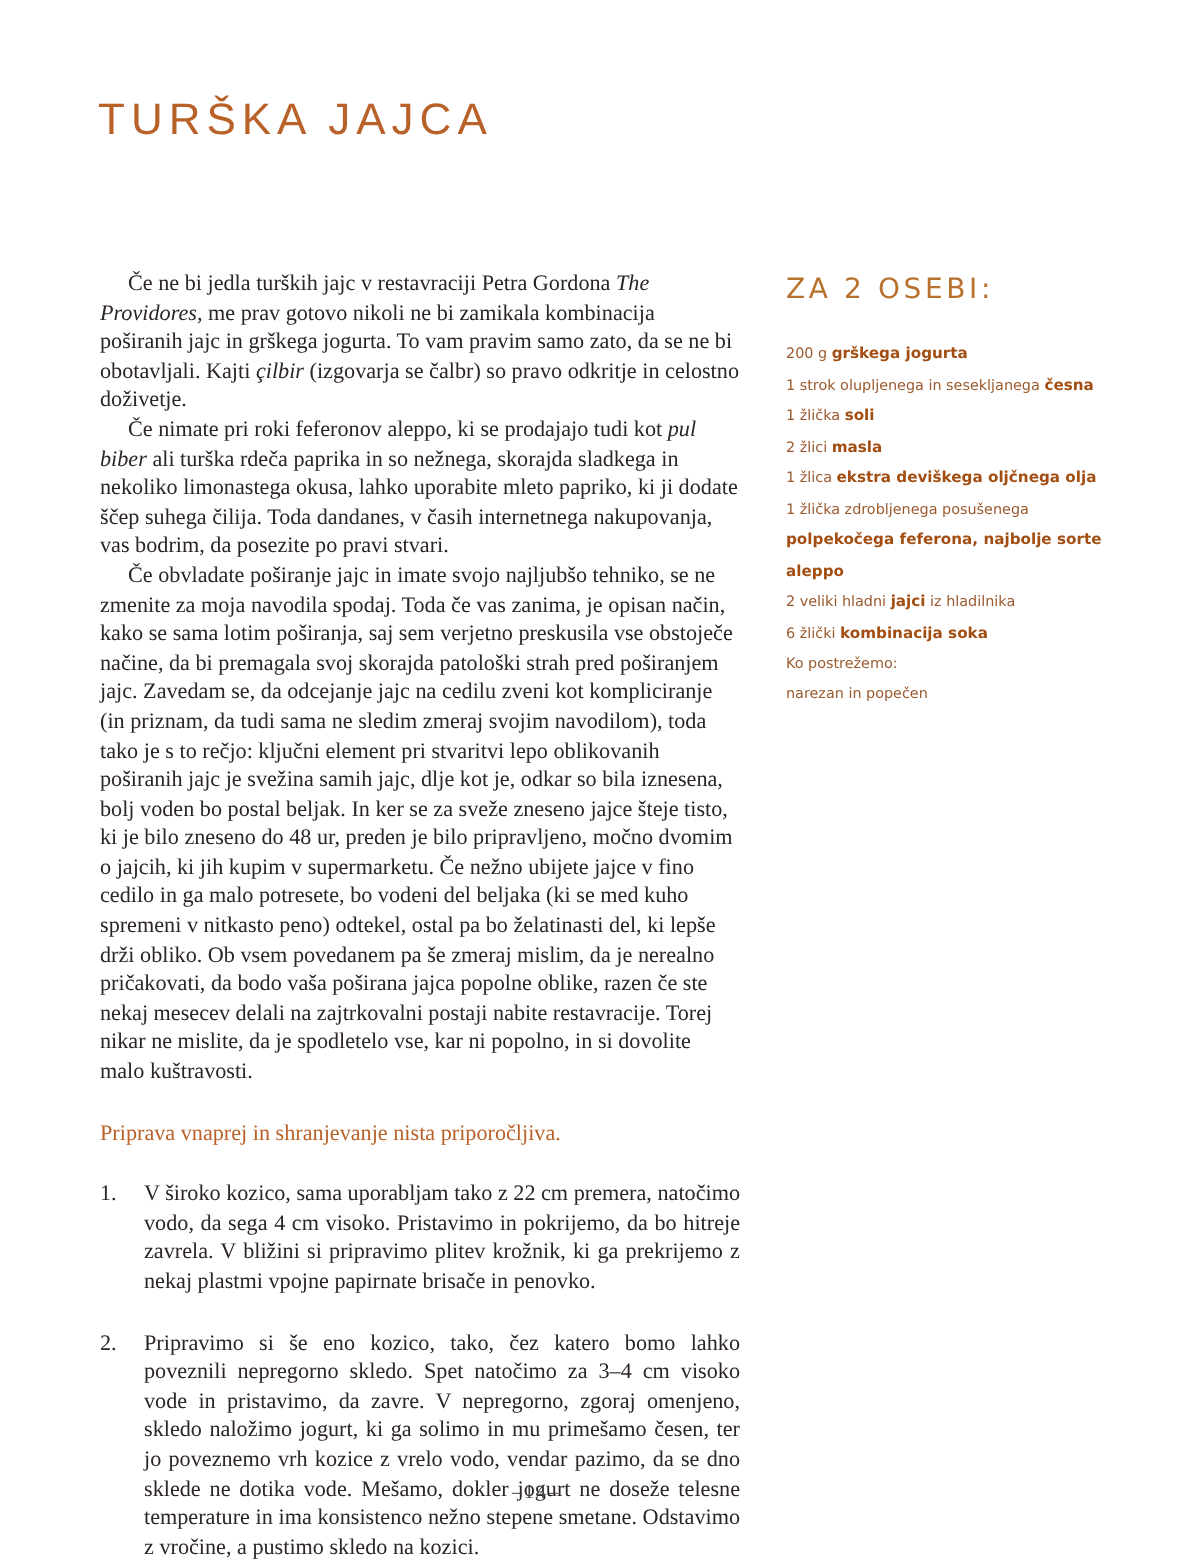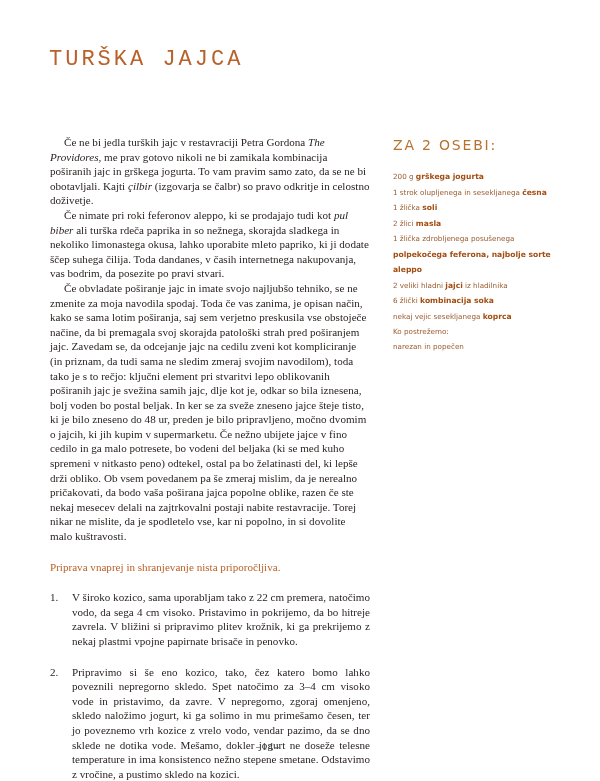--- a/index.html
+++ b/index.html
@@ -1,19 +1,19 @@
 <!DOCTYPE html>
 <html><head>
 <meta charset="utf-8">
 <style>
   html, body { margin: 0; padding: 0; background: #ffffff; }
   body { width: 600px; height: 781px; position: relative; overflow: hidden; }
   .title {
     position: absolute; left: 49px; top: 47px;
-    font-family: Liberation Mono, monospace; font-weight: normal;
+    font-family: Liberation Sans, sans-serif; font-weight: normal;
     font-size: 22px; letter-spacing: 3px; color: #b8622a; margin: 0;
   }
   .body-col {
     position: absolute; left: 50px; top: 135px; width: 320px;
     font-family: "Liberation Serif", serif; font-size: 11.1px; line-height: 14.6px;
     color: #2b2523;
   }
   .body-col p { margin: 0; text-indent: 14px; }
   .body-col p.no-indent { text-indent: 0; }
   .note {
@@ -67,26 +67,26 @@
   </ol>
 </div>
 
 <div class="side">
   <div class="serves">ZA 2 OSEBI:</div>
   <div id="ing-list">
       <div class="ing"><span>200 g </span><b>grškega jogurta</b></div>
       <div class="ing"><span>1 strok olupljenega in sesekljanega </span><b>česna</b></div>
       <div class="ing"><span>1 žlička </span><b>soli</b></div>
       <div class="ing"><span>2 žlici </span><b>masla</b></div>
+      <div class="ing"><span>1 žlica </span><b>ekstra deviškega oljčnega olja</b></div>
       <div class="ing"><span>1 žlička zdrobljenega posušenega</span></div>
       <div class="ing"><b>polpekočega feferona, najbolje sorte</b></div>
       <div class="ing"><b>aleppo</b></div>
       <div class="ing"><span>2 veliki hladni </span><b>jajci</b><span> iz hladilnika</span></div>
       <div class="ing"><span>6 žlički </span><b>kombinacija soka</b></div>
-      <div class="ing"><span>nekaj vejic sesekljanega </span><b>koprca</b></div>
     </div>
   <div class="serve-head">Ko postrežemo:</div>
   <div id="serve-list">
       <div class="ing"><span>narezan in popečen</span></div>
     </div>
 </div>
 
 <div class="page-num">–14–</div>
 
 </body></html>

